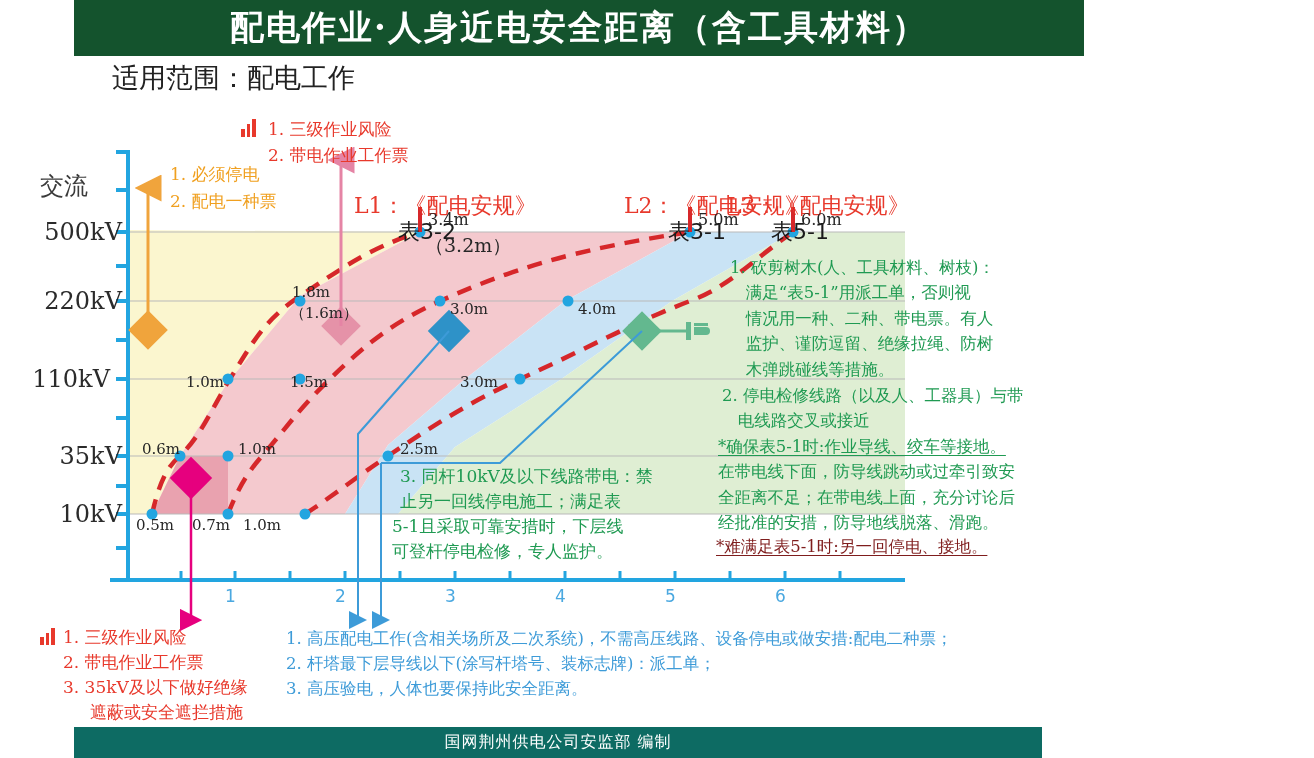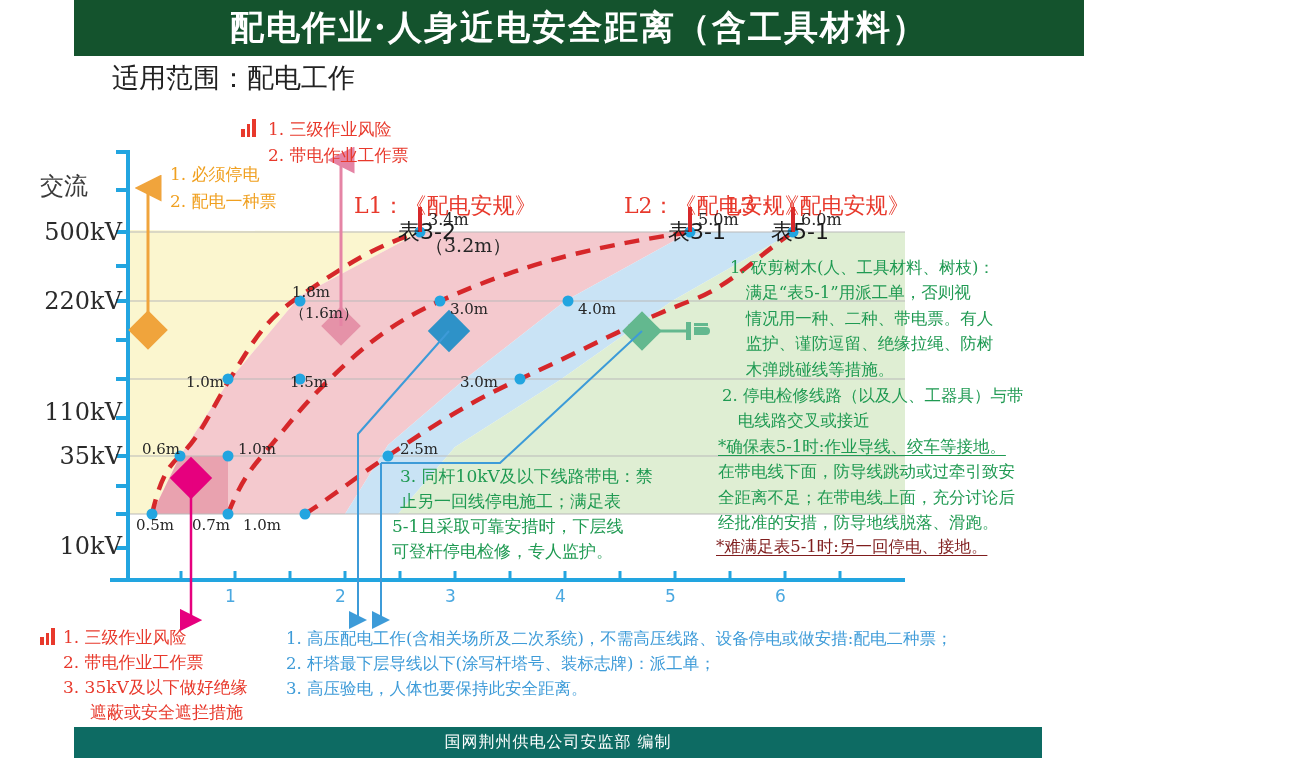--- a/index.html
+++ b/index.html
@@ -231,23 +231,23 @@
   </g>
 
   <g>
     <path d="M381,463 L381,576" fill="none" stroke="#3d9bd8" stroke-width="0"></path>
   </g>
 </svg>
 
 <div class="ov serif" id="y-title">交流</div>
 <div class="ov serif ylab" style="left:22px;top:218px;">500kV</div>
 <div class="ov serif ylab" style="left:22px;top:287px;">220kV</div>
-<div class="ov serif ylab" style="left:22px;top:365px;margin-top:33px;">110kV</div>
+<div class="ov serif ylab" style="left:10px;top:365px;">110kV</div>
 <div class="ov serif ylab" style="left:22px;top:442px;">35kV</div>
-<div class="ov serif ylab" style="left:22px;top:500px;margin-top:32px;">10kV</div>
+<div class="ov serif ylab" style="left:22px;top:500px;">10kV</div>
 
 <div class="ov xlab" style="left:225px;top:586px;">1</div>
 <div class="ov xlab" style="left:335px;top:586px;">2</div>
 <div class="ov xlab" style="left:445px;top:586px;">3</div>
 <div class="ov xlab" style="left:555px;top:586px;">4</div>
 <div class="ov xlab" style="left:665px;top:586px;">5</div>
 <div class="ov xlab" style="left:775px;top:586px;">6</div>
 
 <div class="ov orange kai" style="left:140px;top:163px;font-size:17px;">1. 必须停电</div>
 <div class="ov orange kai" style="left:140px;top:190px;font-size:17px;">2. 配电一种票</div>

